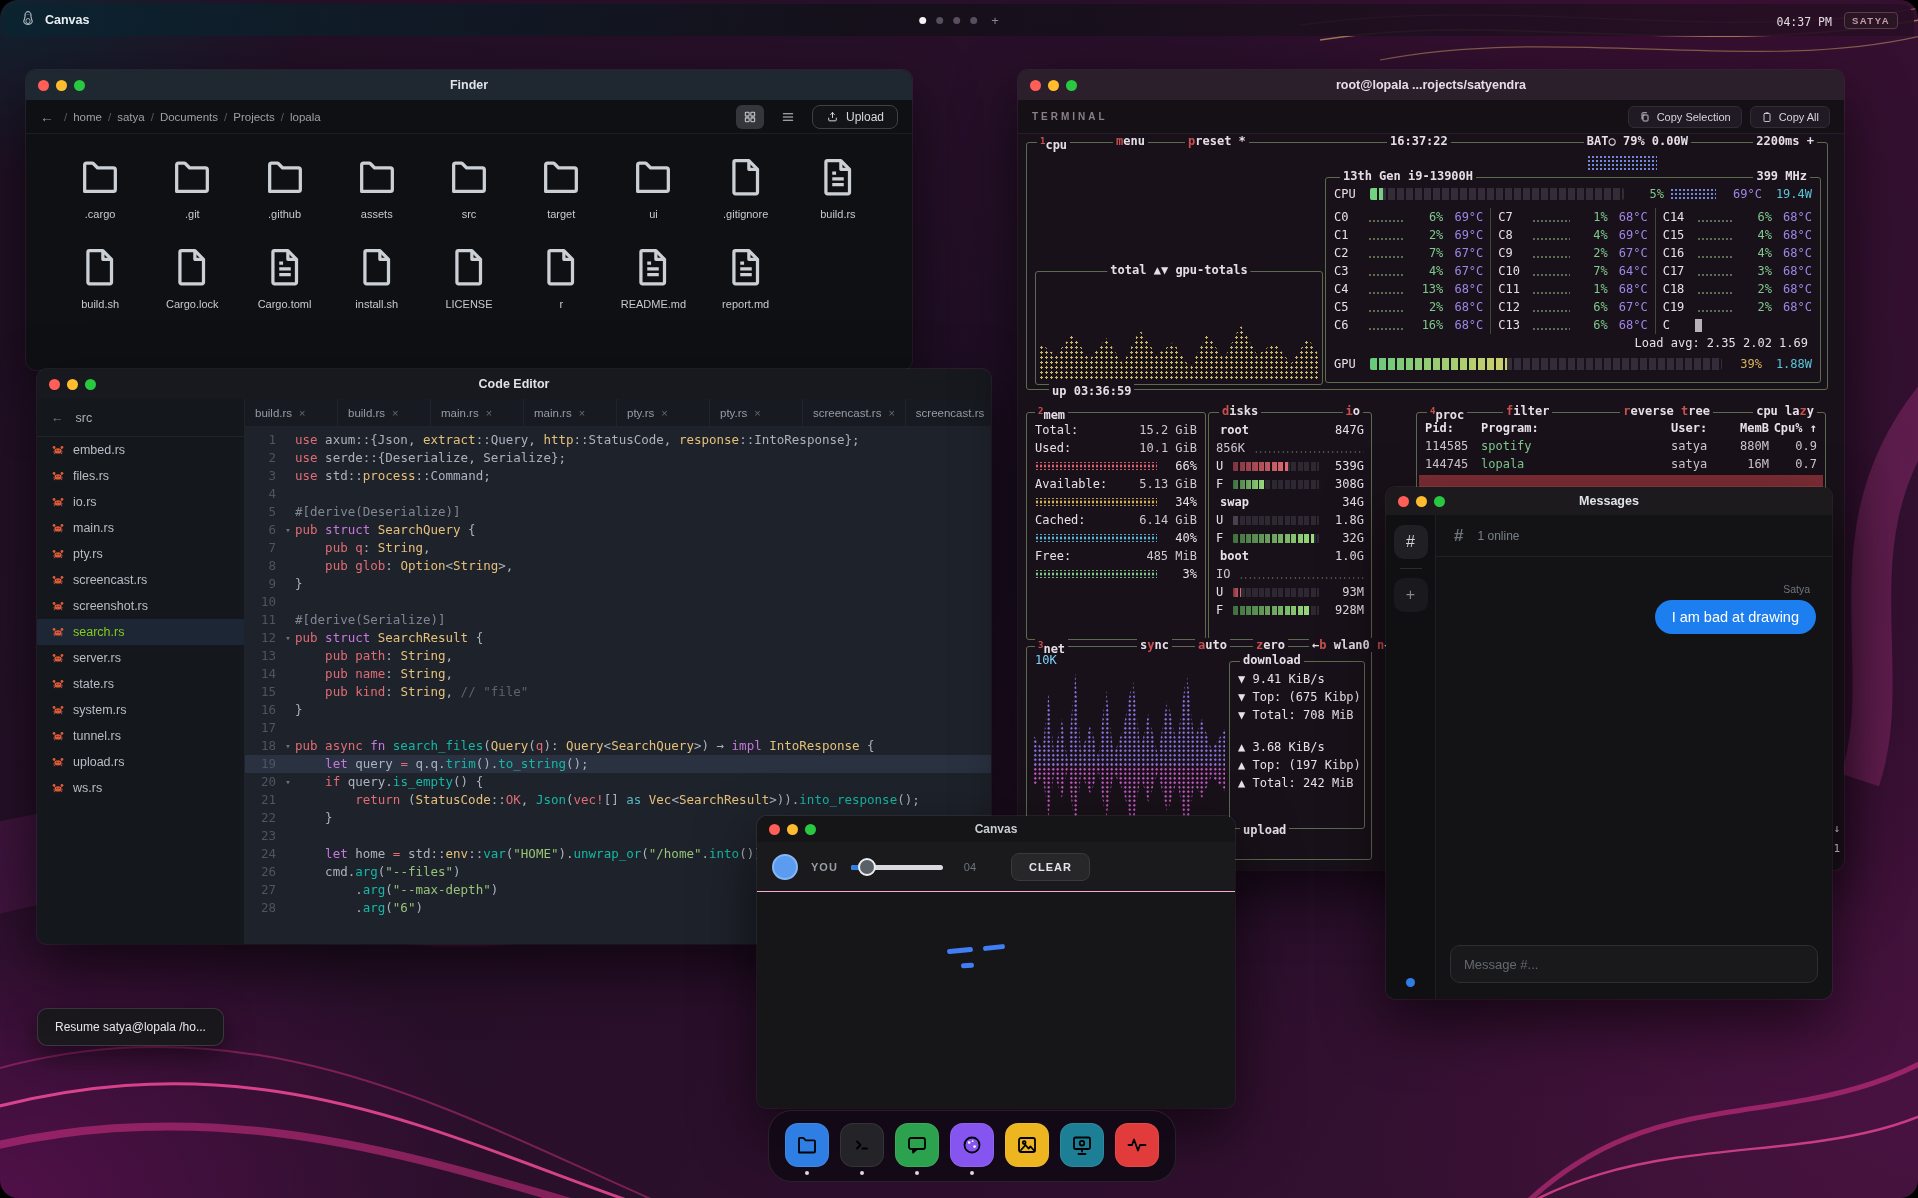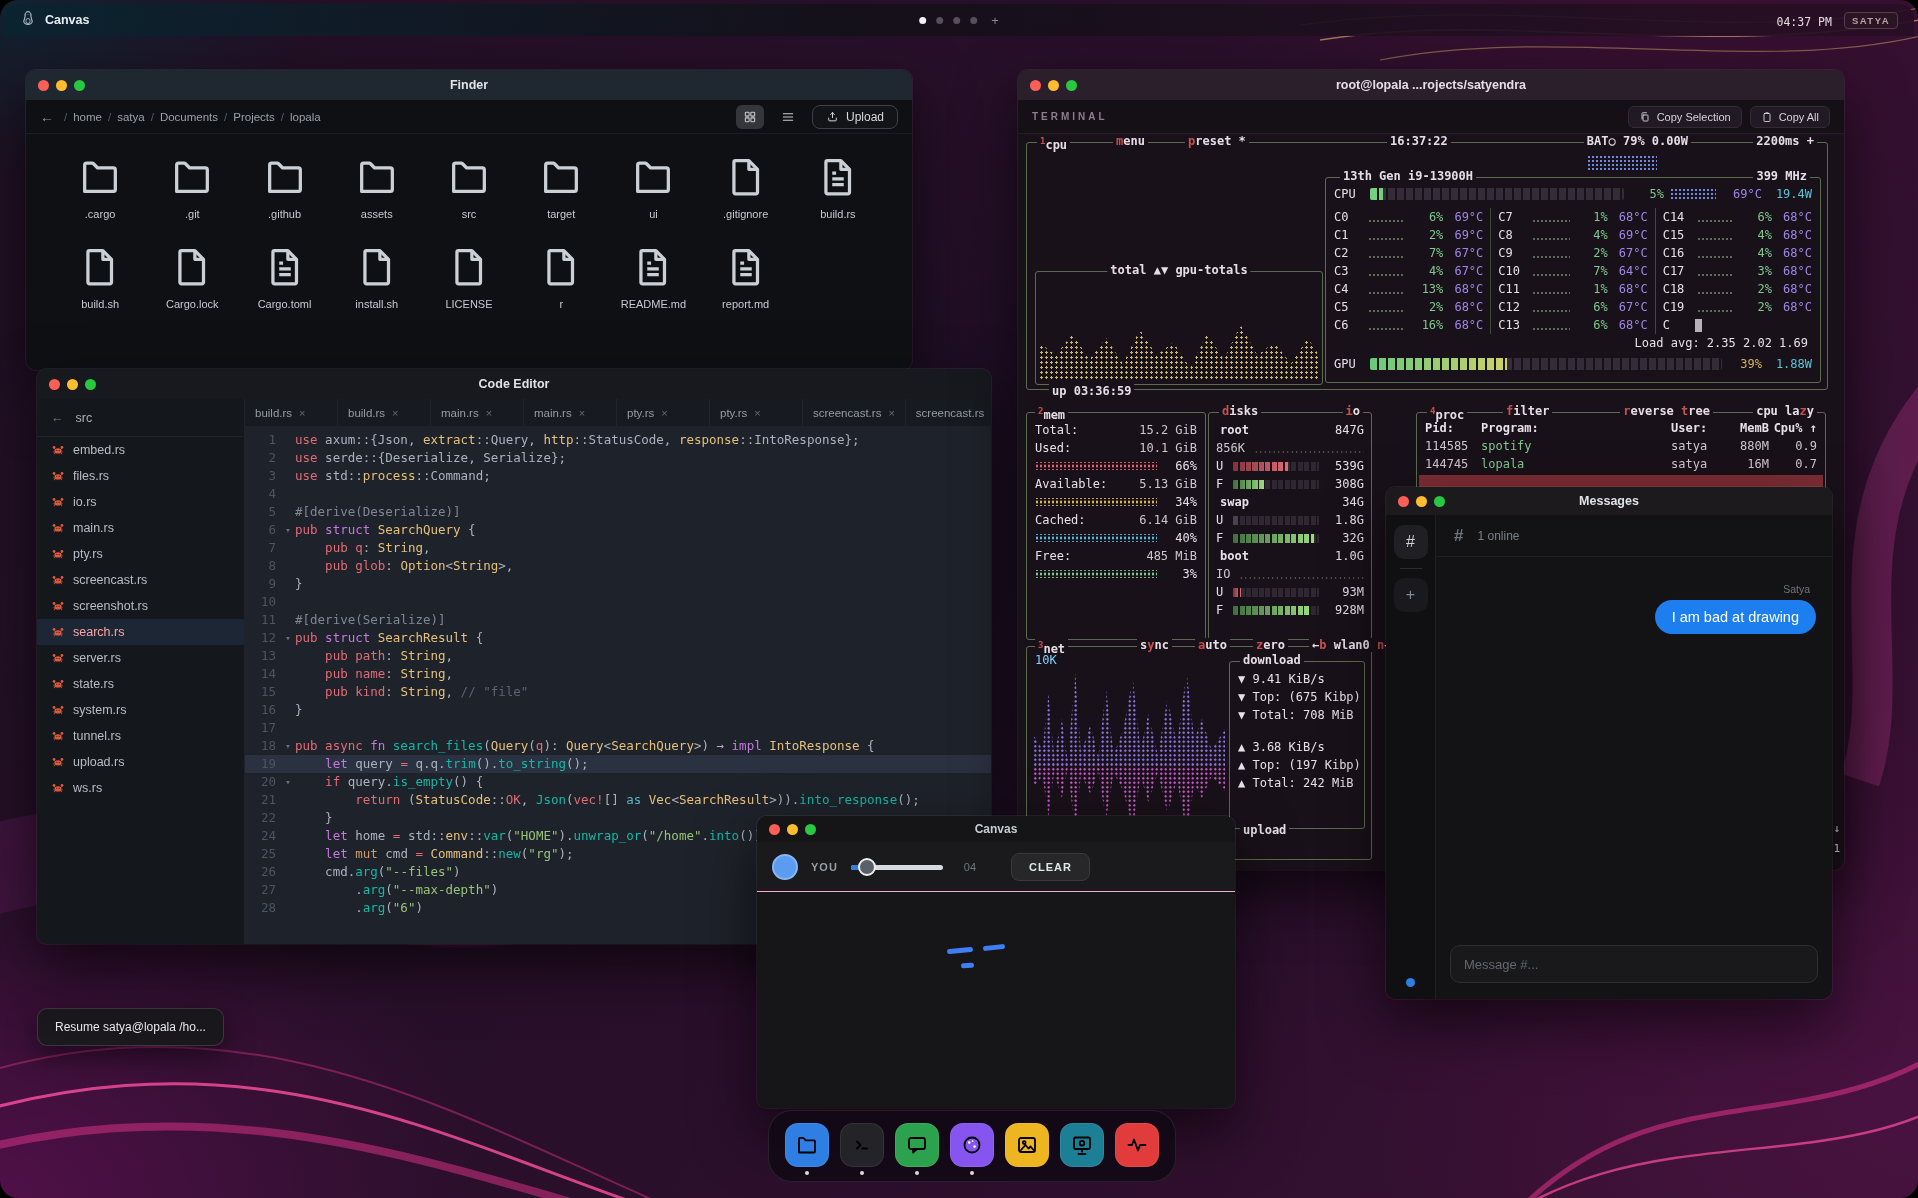--- a/index.html
+++ b/index.html
@@ -52,21 +52,21 @@
   .ficon svg{width:46px;height:46px}
   .flabel{font-size:11px;color:#c6cad0;margin-top:4px;white-space:nowrap}
   
   .editor{left:37px;top:369px;width:954px;height:575px;background:#1e222a;z-index:20}
   .editor .titlebar{background:#17191f}
   .ebody{position:absolute;top:30px;left:0;right:0;bottom:0;display:flex}
   .sidebar{width:208px;background:#14171c;border-right:1px solid #1f232b;display:flex;flex-direction:column}
   .sbhead{height:38px;display:flex;align-items:center;gap:12px;padding:0 14px;border-bottom:1px solid #1f232b;color:#aab0b8;font-size:12.5px}
   .sbhead .arr{color:#7d848c}
   .sbitem{height:26px;display:flex;align-items:center;gap:8px;padding:0 14px;font-size:12.5px;color:#b8bec6}
-  .sbitem.sel{background:#1d2634;color:#fca5a5}
+  .sbitem.sel{background:#1d2634;color:#84cc16}
   .sbicon svg{width:14px;height:14px;display:block}
   .emain{flex:1;display:flex;flex-direction:column;min-width:0}
   .tabbar{height:28px;display:flex;background:#14171c;border-bottom:1px solid #1f232b;overflow:hidden}
   .tab{flex:0 0 93px;display:flex;align-items:center;gap:7px;padding:0 10px;border-right:1px solid #1f232b;font-size:11.5px;color:#969da6;background:#171a20}
   .tlabel{overflow:hidden;text-overflow:ellipsis;white-space:nowrap}
   .tclose{color:#646b73;font-size:11px}
   .codewrap{flex:1;overflow:hidden;padding-top:4px;font-family:"DejaVu Sans Mono",monospace}
   .cl{display:flex;height:18px;font-size:12.5px;line-height:18px}
   .cl.active{background:#2a3140}
   .ln{width:36px;text-align:right;color:#4d5560;padding-right:5px;flex:none}
@@ -812,28 +812,28 @@
               <span class="ln">21</span>
               <span class="fold"></span>
               <span class="ct"><span class="tk-d">        </span><span class="tk-k">return </span><span class="tk-d">(</span><span class="tk-t">StatusCode</span><span class="tk-d">::</span><span class="tk-k">OK</span><span class="tk-d">, </span><span class="tk-f">Json</span><span class="tk-d">(</span><span class="tk-k">vec!</span><span class="tk-d">[] </span><span class="tk-cy">as </span><span class="tk-t">Vec</span><span class="tk-d">&lt;</span><span class="tk-t">SearchResult</span><span class="tk-d">&gt;)).</span><span class="tk-f">into_response</span><span class="tk-d">();</span></span>
             </div>
             <div class="cl">
               <span class="ln">22</span>
               <span class="fold"></span>
               <span class="ct"><span class="tk-d">    }</span></span>
             </div>
             <div class="cl">
+              <span class="ln">23</span>
+              <span class="fold"></span>
+              <span class="ct"></span>
+            </div>
+            <div class="cl">
               <span class="ln">24</span>
               <span class="fold"></span>
               <span class="ct"><span class="tk-d">    </span><span class="tk-p">let </span><span class="tk-d">home </span><span class="tk-k">= </span><span class="tk-d">std</span><span class="tk-d">::</span><span class="tk-t">env</span><span class="tk-d">::</span><span class="tk-f">var</span><span class="tk-d">(</span><span class="tk-s">"HOME"</span><span class="tk-d">).</span><span class="tk-f">unwrap_or</span><span class="tk-d">(</span><span class="tk-s">"/home"</span><span class="tk-d">.</span><span class="tk-f">into</span><span class="tk-d">());</span></span>
-            </div>
-            <div class="cl">
-              <span class="ln">25</span>
-              <span class="fold"></span>
-              <span class="ct"><span class="tk-d">    </span><span class="tk-p">let </span><span class="tk-o">mut </span><span class="tk-d">cmd </span><span class="tk-k">= </span><span class="tk-t">Command</span><span class="tk-d">::</span><span class="tk-f">new</span><span class="tk-d">(</span><span class="tk-s">"rg"</span><span class="tk-d">);</span></span>
             </div>
             <div class="cl">
               <span class="ln">26</span>
               <span class="fold"></span>
               <span class="ct"><span class="tk-d">    cmd</span><span class="tk-d">.</span><span class="tk-f">arg</span><span class="tk-d">(</span><span class="tk-s">"--files"</span><span class="tk-d">)</span></span>
             </div>
             <div class="cl">
               <span class="ln">27</span>
               <span class="fold"></span>
               <span class="ct"><span class="tk-d">        .</span><span class="tk-f">arg</span><span class="tk-d">(</span><span class="tk-s">"--max-depth"</span><span class="tk-d">)</span></span>

